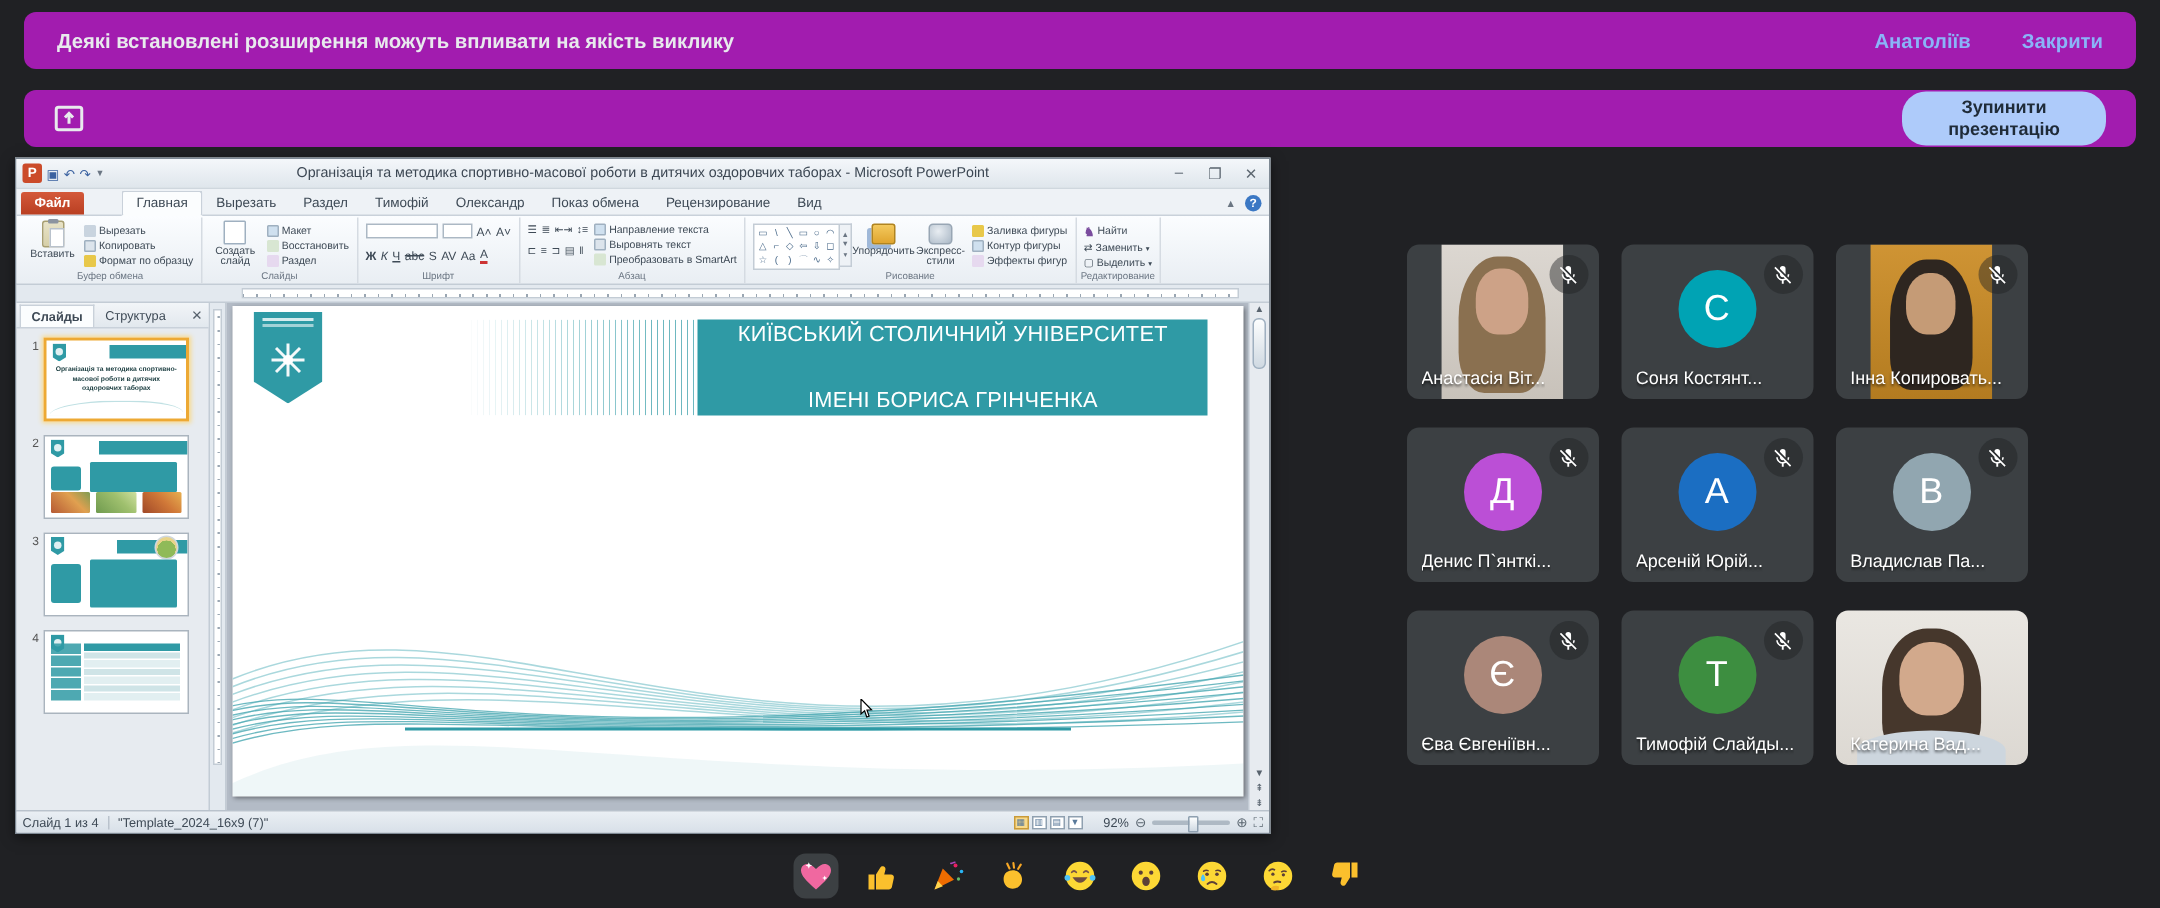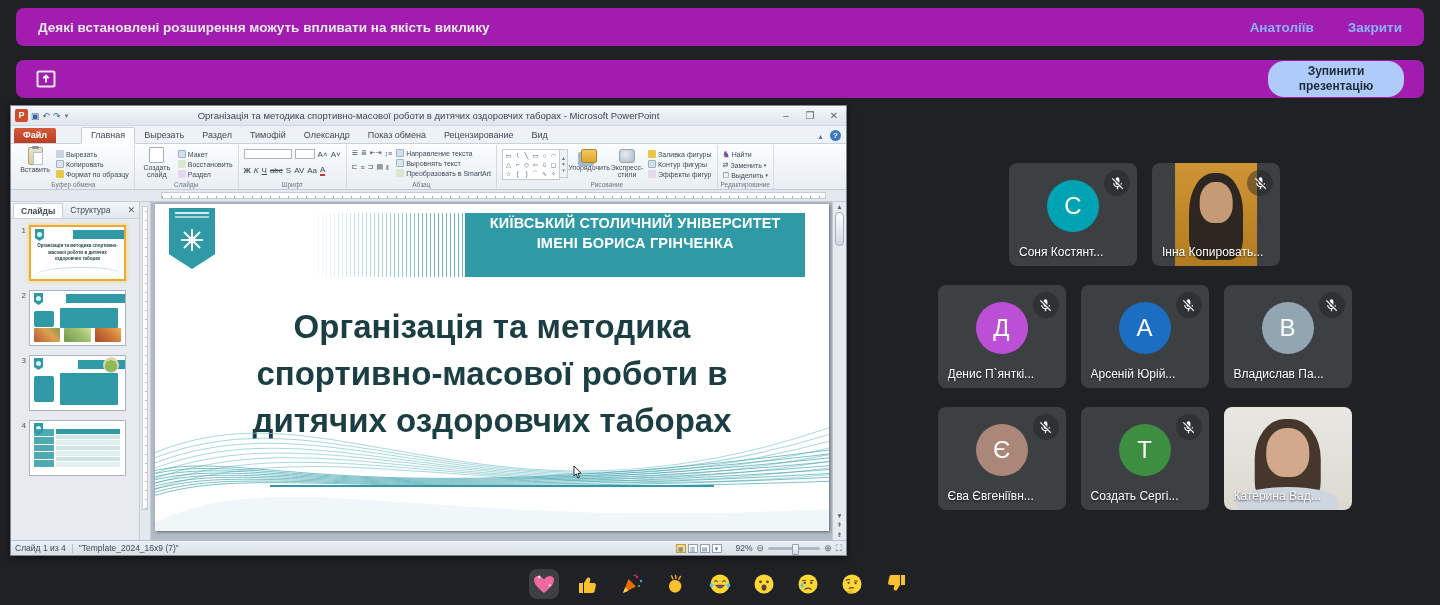--- a/index.html
+++ b/index.html
@@ -129,22 +129,22 @@
   .zslider { width:52px; height:3px; background:#aeb9c4; border-radius:2px; position:relative;}
   .zslider:before { content:""; position:absolute; left:46%; top:-3px; width:5px; height:9px; background:linear-gradient(#fdfefe,#cfd9e2); border:1px solid #8fa0b0; border-radius:1px;}
   .zbtn { font-size:9px; color:#5a6670; cursor:pointer; line-height:1;}
 
   
   .sl-banner { position:absolute; top:9px; left:0; right:0; height:64px; }
   .stripes { position:absolute; left:23%; width:23%; top:0; height:100%;
              background:repeating-linear-gradient(90deg,#4aa7b1 0 1px,transparent 1px 4px);
              -webkit-mask-image:linear-gradient(90deg,transparent,#000 80%); mask-image:linear-gradient(90deg,transparent,#000 80%); opacity:.8;}
   .tealblock { position:absolute; left:46%; right:3.5%; top:0; height:100%; background:#2f9aa5; color:#fff;
-               display:flex; flex-direction:column; justify-content:flex-start; text-align:center;
-               font-weight:700; font-size:14.5px; line-height:1.4; letter-spacing:.2px;}
+               display:flex; flex-direction:column; justify-content:space-between; text-align:center;
+               font-weight:400; font-size:14.5px; line-height:1.4; letter-spacing:.2px;}
   .sl-logo { position:absolute; left:14px; top:4px; width:46px; height:61px; background:#2f9aa5;
              clip-path:polygon(0 0,100% 0,100% 76%,50% 100%,0 76%); }
   .sl-logo .lt { position:absolute; left:6px; right:6px; top:4px; height:2px; background:rgba(255,255,255,.8);}
   .sl-logo .lt2 { top:8px; height:1.5px; opacity:.7;}
   .sl-title { position:absolute; top:100px; left:4%; right:4%; text-align:center; font-weight:700;
               font-size:33px; line-height:1.42; color:#1b3e42; }
   .waves { position:absolute; bottom:0; left:0; width:100%; height:132px; }
   .sl-line { position:absolute; bottom:44px; left:17%; width:66%; height:2px; background:#2f9aa5; }
   .cursor { position:absolute; left:62%; bottom:52px; width:9px; height:13px; }
 
@@ -500,25 +500,20 @@
           <svg style="position:absolute;left:50%;top:52%;transform:translate(-50%,-50%)" width="26" height="26" viewBox="0 0 26 26">
             <g stroke="#fff" stroke-width="2" opacity=".95">
               <line x1="13" y1="2" x2="13" y2="24"></line>
                 <line x1="2" y1="13" x2="24" y2="13"></line>
               <line x1="5" y1="5" x2="21" y2="21"></line>
                 <line x1="21" y1="5" x2="5" y2="21"></line>
             </g>
               <circle cx="13" cy="13" r="3.4" fill="#fff"></circle>
           </svg>
         </div>
-        <div class="sl-title">
-          <div>Організація та методика</div>
-          <div>спортивно-масової роботи в</div>
-          <div>дитячих оздоровчих таборах</div>
-        </div>
         <svg class="waves" id="waves" viewBox="0 0 672 132" preserveAspectRatio="none">
             <path d="M-10 128 C 120 60, 260 132, 672 110 L672 132 L-10 132 Z" fill="#2f9aa5" opacity=".08"></path>
             <path d="M-10 58 C 170 -26, 330 150, 680 26" stroke="#8ecbd1" stroke-width="1" fill="none" opacity=".75"></path>
             <path d="M-10 63 C 170 -18, 330 144, 680 33" stroke="#8ecbd1" stroke-width="1" fill="none" opacity=".75"></path>
             <path d="M-10 68 C 170 -10, 330 138, 680 40" stroke="#8ecbd1" stroke-width="1" fill="none" opacity=".75"></path>
             <path d="M-10 73 C 170 -2, 330 132, 680 47" stroke="#8ecbd1" stroke-width="1" fill="none" opacity=".75"></path>
             <path d="M-10 78 C 170 6, 330 126, 680 54" stroke="#8ecbd1" stroke-width="1" fill="none" opacity=".75"></path>
             <path d="M-10 83 C 170 14, 330 120, 680 61" stroke="#8ecbd1" stroke-width="1" fill="none" opacity=".75"></path>
             <path d="M-10 88 C 170 22, 330 114, 680 68" stroke="#8ecbd1" stroke-width="1" fill="none" opacity=".75"></path>
             <path d="M-10 93 C 170 30, 330 108, 680 75" stroke="#8ecbd1" stroke-width="1" fill="none" opacity=".75"></path>
@@ -565,20 +560,32 @@
       <span class="zbtn">⊖</span>
       <div class="zslider"></div>
       <span class="zbtn">⊕</span>
       <span class="zbtn">⛶</span>
     </div>
   </div>
 </div>
 
 <div id="tiles">
     <div class="trow">
+      <div class="tile art-w1">
+        <div class="vstrip">
+          <div class="hair"></div>
+          <div class="head"></div>
+        </div>
+        <span class="mute">
+          <svg viewBox="0 0 24 24">
+            <path fill="#fff" d="M19 11h-1.7c0 .74-.16 1.43-.43 2.05l1.23 1.23c.56-.98.9-2.09.9-3.28zm-4.02.17c0-.06.02-.11.02-.17V5a3 3 0 0 0-6 0v.18l5.98 5.99zM4.27 3 3 4.27l6.01 6.01V11a3 3 0 0 0 3 3c.23 0 .44-.03.65-.08l1.66 1.66c-.71.33-1.5.52-2.31.52-2.76 0-5.3-2.1-5.3-5.1H5c0 3.41 2.72 6.23 6 6.72V21h2v-3.28c.91-.13 1.77-.45 2.54-.9L19.73 21 21 19.73 4.27 3z"></path>
+          </svg>
+        </span>
+        <span class="pname">Анастасія Віт...</span>
+      </div>
       <div class="tile">
         <div class="avatar" style="background:#00a3b4">С</div>
         <span class="mute">
           <svg viewBox="0 0 24 24">
             <path fill="#fff" d="M19 11h-1.7c0 .74-.16 1.43-.43 2.05l1.23 1.23c.56-.98.9-2.09.9-3.28zm-4.02.17c0-.06.02-.11.02-.17V5a3 3 0 0 0-6 0v.18l5.98 5.99zM4.27 3 3 4.27l6.01 6.01V11a3 3 0 0 0 3 3c.23 0 .44-.03.65-.08l1.66 1.66c-.71.33-1.5.52-2.31.52-2.76 0-5.3-2.1-5.3-5.1H5c0 3.41 2.72 6.23 6 6.72V21h2v-3.28c.91-.13 1.77-.45 2.54-.9L19.73 21 21 19.73 4.27 3z"></path>
           </svg>
         </span>
         <span class="pname">Соня Костянт...</span>
       </div>
       <div class="tile art-w2">
@@ -633,21 +640,21 @@
         </span>
         <span class="pname">Єва Євгеніївн...</span>
       </div>
       <div class="tile">
         <div class="avatar" style="background:#3d8e40">Т</div>
         <span class="mute">
           <svg viewBox="0 0 24 24">
             <path fill="#fff" d="M19 11h-1.7c0 .74-.16 1.43-.43 2.05l1.23 1.23c.56-.98.9-2.09.9-3.28zm-4.02.17c0-.06.02-.11.02-.17V5a3 3 0 0 0-6 0v.18l5.98 5.99zM4.27 3 3 4.27l6.01 6.01V11a3 3 0 0 0 3 3c.23 0 .44-.03.65-.08l1.66 1.66c-.71.33-1.5.52-2.31.52-2.76 0-5.3-2.1-5.3-5.1H5c0 3.41 2.72 6.23 6 6.72V21h2v-3.28c.91-.13 1.77-.45 2.54-.9L19.73 21 21 19.73 4.27 3z"></path>
           </svg>
         </span>
-        <span class="pname">Создать Сергі...</span>
+        <span class="pname">Тимофій Слайды...</span>
       </div>
       <div class="tile art-kat">
         <div>
           <div class="hair"></div>
           <div class="head"></div>
           <div class="shoulders"></div>
         </div>
         <span class="pname">Катерина Вад...</span>
       </div>
     </div>

